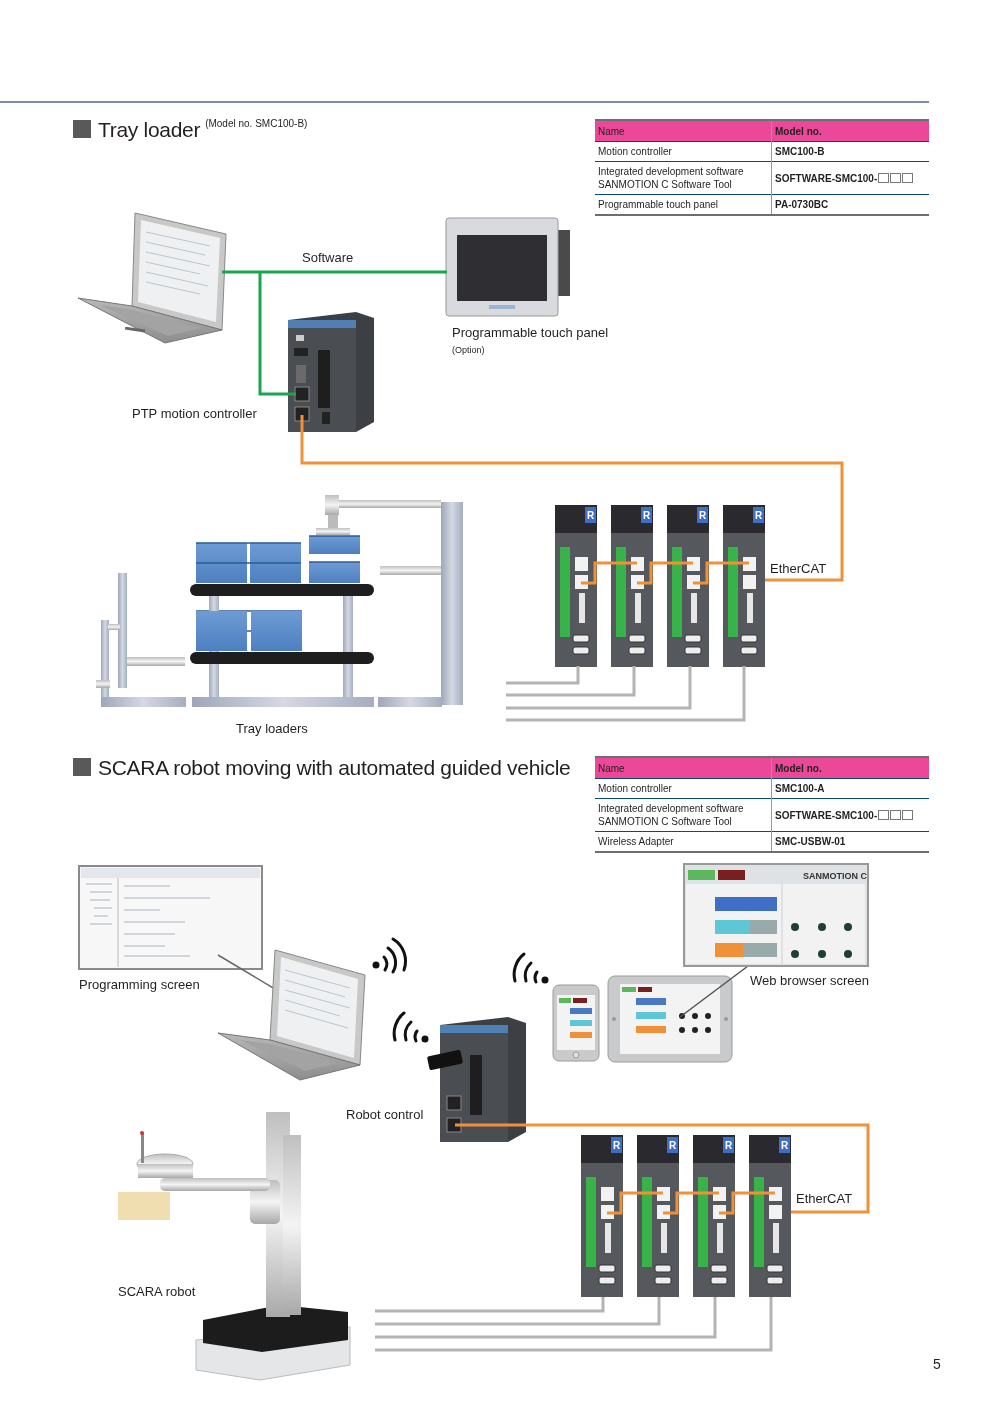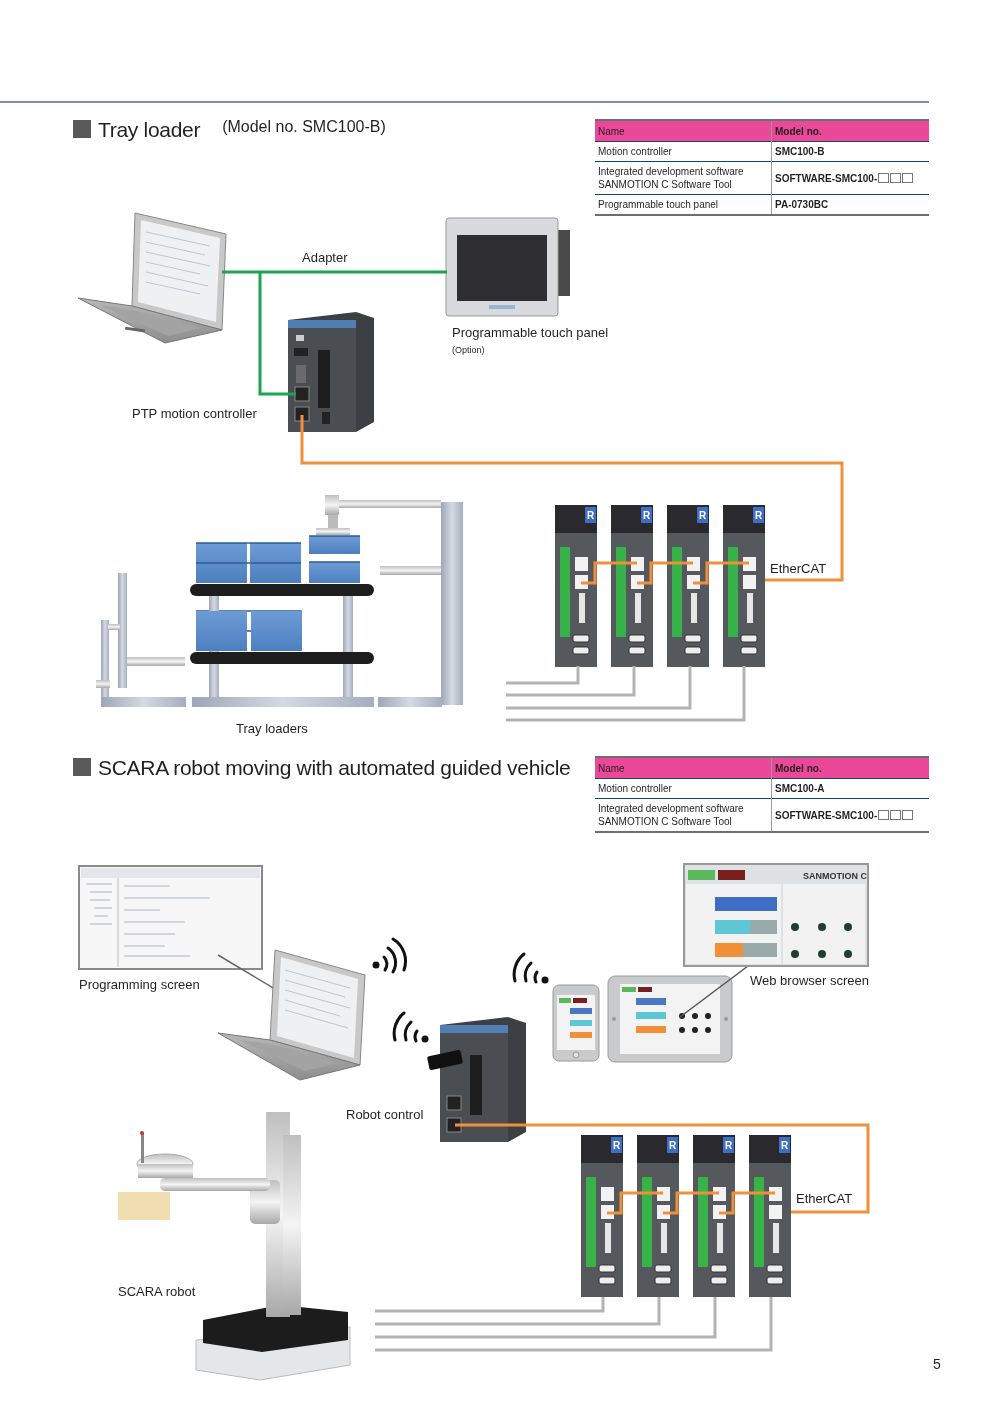--- a/index.html
+++ b/index.html
@@ -8,21 +8,21 @@
     background: #ffffff;
     font-family: "Liberation Sans", sans-serif;
     color: #231f20;
   }
   .abs { position: absolute; }
   .top-rule { left: 0; top: 101px; width: 929px; height: 2px; background: #7a8fae; }
 
   .sec-title { display: flex; align-items: flex-start; white-space: nowrap; }
   .sec-square { display: inline-block; width: 18px; height: 18px; background: #58595b; margin-right: 7px; position: relative; top: 2px; }
   .sec-main { font-size: 21px; letter-spacing: -0.3px; }
-  .sec-model { font-size: 16px; margin-left: 22px; }
+  .sec-model { font-size: 10px; margin-left: 5px; }
   .sec-model-block { font-size: 13px; }
 
   table.spec {
     position: absolute; border-collapse: collapse; font-size: 10px; color: #231f20;
     border-top: 2px solid #6d6e71; border-bottom: 2px solid #6d6e71;
   }
   table.spec th {
     background: #ec4899; font-weight: normal; text-align: left; padding: 3px 3px; height: 14px;
   }
   table.spec td { padding: 3px 3px; border-top: 1px solid #0c4a6e; line-height: 13px; }
@@ -79,20 +79,24 @@
     <th style="width:170px;">Name</th>
     <th>Model no.</th>
   </tr>
   <tr>
     <td>Motion controller</td>
     <td>SMC100-A</td>
   </tr>
   <tr>
     <td><span>Integrated development software</span><br><span>SANMOTION C Software Tool</span></td>
     <td><span>SOFTWARE-SMC100-</span><span class="boxes"></span><span class="boxes"></span><span class="boxes"></span></td>
+  </tr>
+  <tr>
+    <td>Wireless Adapter</td>
+    <td>SMC-USBW-01</td>
   </tr>
 </tbody>
   </table>
 
 <svg class="diagram" width="1000" height="1414" viewBox="0 0 1000 1414">
   <defs>
     <linearGradient id="gMetal" x1="0" x2="1">
       <stop offset="0" stop-color="#9ea6b8"></stop>
         <stop offset="0.5" stop-color="#d4d9e3"></stop>
         <stop offset="1" stop-color="#a5adbf"></stop>
@@ -441,21 +445,21 @@
     <rect x="250" y="1180" width="30" height="44" rx="5" fill="url(#gRod)"></rect>
     <rect x="160" y="1178" width="110" height="13" rx="5" fill="url(#gRod)"></rect>
     <ellipse cx="165" cy="1164" rx="28" ry="10" fill="url(#gRod)" stroke="#aaa"></ellipse>
     <rect x="138" y="1164" width="55" height="14" fill="url(#gRod)"></rect>
     <rect x="141" y="1133" width="3" height="30" fill="#888"></rect>
     <circle cx="142" cy="1133" r="2" fill="#c33"></circle>
     <rect x="118" y="1192" width="52" height="28" fill="#f0ddb0"></rect>
   </g>
 </svg>
 
-<div class="lbl" style="left:302px; top:250px;">Adapter</div>
+<div class="lbl" style="left:302px; top:250px;">Software</div>
 <div class="lbl" style="left:452px; top:325px;">Programmable touch panel</div>
 <div class="lbl-sm" style="left:452px; top:345px;">(Option)</div>
 <div class="lbl" style="left:132px; top:406px;">PTP motion controller</div>
 <div class="lbl" style="left:770px; top:561px;">EtherCAT</div>
 <div class="lbl" style="left:236px; top:721px;">Tray loaders</div>
 
 <div class="lbl" style="left:79px; top:977px;">Programming screen</div>
 <div class="lbl" style="left:750px; top:973px;">Web browser screen</div>
 <div class="lbl" style="left:346px; top:1107px;">Robot control</div>
 <div class="lbl" style="left:796px; top:1191px;">EtherCAT</div>

